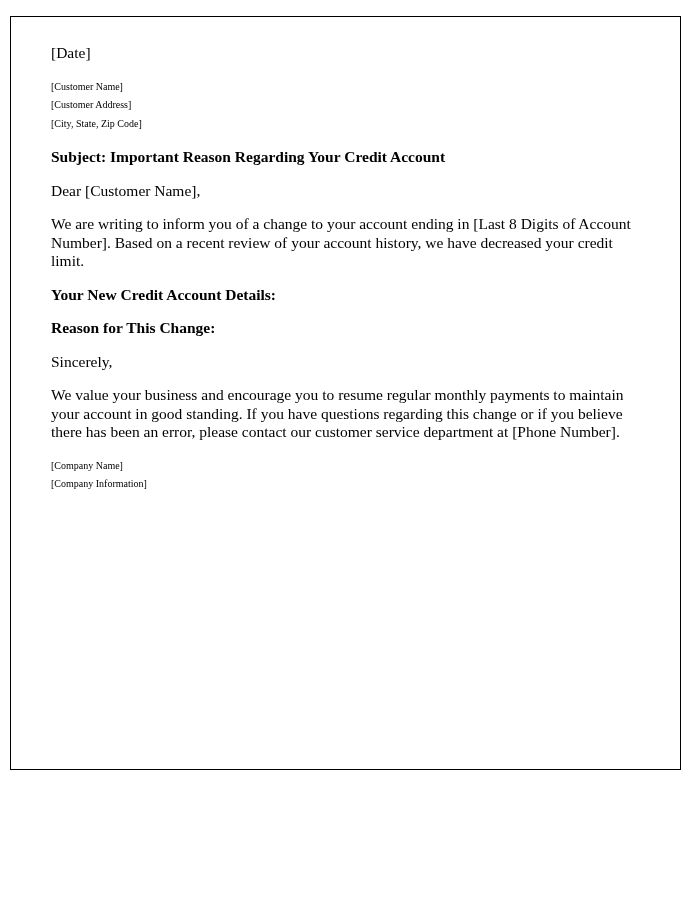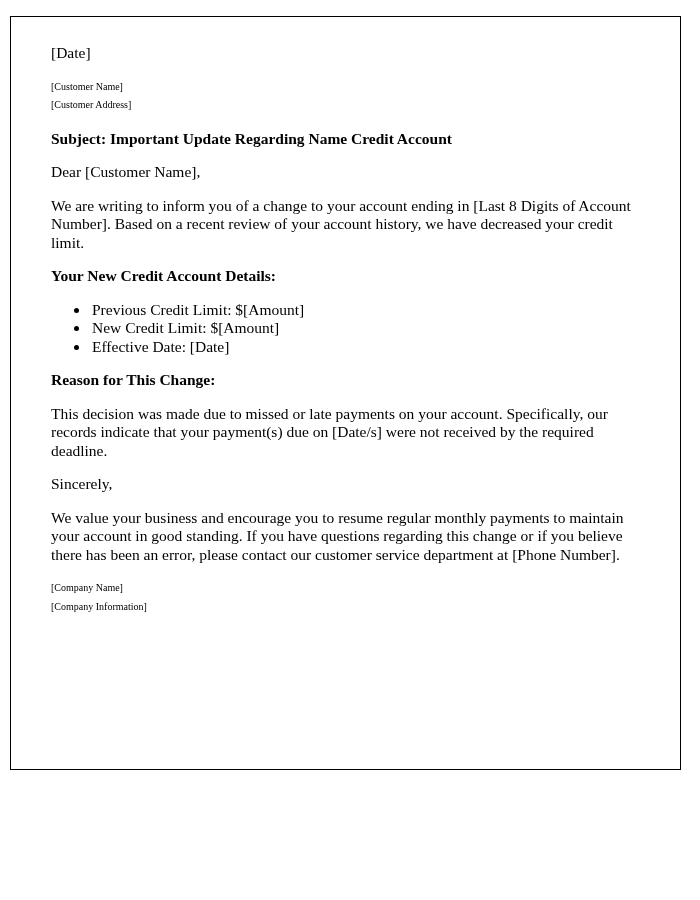--- a/index.html
+++ b/index.html
@@ -56,39 +56,34 @@
 </head>
 <body>
 
 <div class="letter-page">
 
   <p>[Date]</p>
 
   <div class="block">
     <div class="block-line">[Customer Name]</div>
     <div class="block-line">[Customer Address]</div>
+    <div class="block-line">[City, State, Zip Code]</div>
   </div>
 
-  <p class="bold">Subject: Important Update Regarding Name Credit Account</p>
+  <p class="bold">Subject: Important Reason Regarding Your Credit Account</p>
 
   <p>Dear [Customer Name],</p>
 
   <p>We are writing to inform you of a change to your account ending in [Last 8 Digits of Account Number]. Based on a recent review of your account history, we have decreased your credit limit.</p>
 
   <p class="bold">Your New Credit Account Details:</p>
 
-  <ul>
-    <li>Previous Credit Limit: $[Amount]</li>
-    <li>New Credit Limit: $[Amount]</li>
-    <li>Effective Date: [Date]</li>
-  </ul>
 
   <p class="bold">Reason for This Change:</p>
 
-  <p>This decision was made due to missed or late payments on your account. Specifically, our records indicate that your payment(s) due on [Date/s] were not received by the required deadline.</p>
 
 
   <p>Sincerely,</p>
 
   <p>We value your business and encourage you to resume regular monthly payments to maintain your account in good standing. If you have questions regarding this change or if you believe there has been an error, please contact our customer service department at [Phone Number].</p>
 
   <div class="block">
     <div class="block-line">[Company Name]</div>
     <div class="block-line">[Company Information]</div>
   </div>

